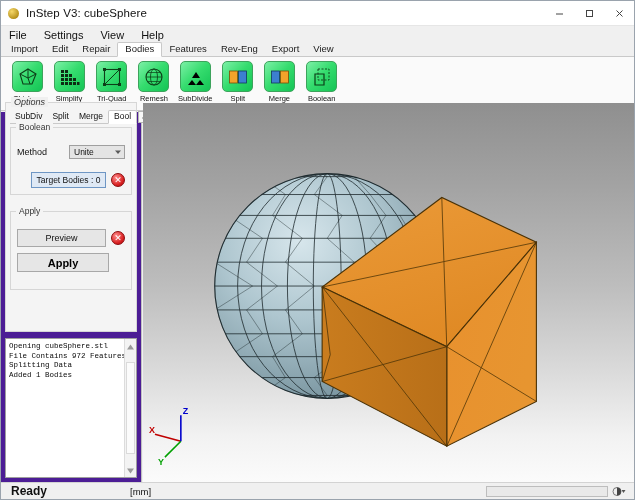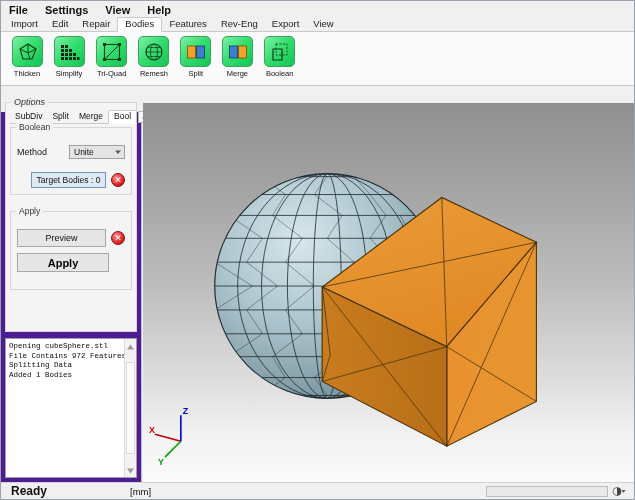--- a/index.html
+++ b/index.html
@@ -15,21 +15,21 @@
            background:radial-gradient(circle at 35% 32%,#f6d86a,#b6901a 72%,#7d6210);
            margin-right:7px;flex:0 0 auto;}
   .title-text{font-size:11.5px;color:#111;letter-spacing:.1px;white-space:nowrap;}
   .winbtns{margin-left:auto;display:flex;height:25px;}
   .wb{width:30px;height:25px;display:flex;align-items:center;justify-content:center;
       color:#333;font-size:11px;}
   .wb svg{display:block;}
 
   
   .menubar{height:17px;background:#f0f0f0;display:flex;align-items:center;
-           padding-left:8px;box-sizing:border-box;font-weight:bold;}
+           padding-left:8px;box-sizing:border-box;}
   .menubar span{font-size:11px;color:#111;margin-right:17px;}
 
   
   .ribtabs{height:14px;background:#f0f0f0;display:flex;align-items:flex-end;
            padding-left:3px;box-sizing:border-box;border-bottom:1px solid #c9c9c9;}
   .ribtab{font-size:9.5px;color:#1c1c1c;padding:0 7px 1px 7px;line-height:12px;
           white-space:nowrap;}
   .ribtab.sel{background:#ffffff;border:1px solid #c9c9c9;border-bottom:1px solid #fff;
               border-radius:2px 2px 0 0;margin-bottom:-1px;padding-bottom:1px;margin-top:19px;}
 
@@ -116,20 +116,42 @@
   .st-unit{font-size:9.5px;color:#111;}
   .st-prog{margin-left:auto;width:122px;height:11px;background:#e9e9e9;
            border:1px solid #bdbdbd;box-sizing:border-box;}
   .st-ico{width:22px;display:flex;align-items:center;justify-content:center;}
 </style>
 </head>
 <body>
 
 <div id="app">
 
+  <div class="titlebar">
+    <div class="app-ico"></div>
+    <div class="title-text">InStep V3: cubeSphere</div>
+    <div class="winbtns">
+      <div class="wb">
+        <svg width="11" height="11" viewBox="0 0 11 11">
+            <line x1="2" y1="6" x2="9" y2="6" stroke="#444" stroke-width="1"></line>
+          </svg>
+      </div>
+      <div class="wb">
+        <svg width="11" height="11" viewBox="0 0 11 11">
+            <rect x="2.5" y="2.5" width="6" height="6" fill="none" stroke="#444" stroke-width="1"></rect>
+          </svg>
+      </div>
+      <div class="wb">
+        <svg width="11" height="11" viewBox="0 0 11 11">
+            <line x1="2.5" y1="2.5" x2="8.5" y2="8.5" stroke="#444" stroke-width="1"></line>
+            <line x1="8.5" y1="2.5" x2="2.5" y2="8.5" stroke="#444" stroke-width="1"></line>
+          </svg>
+      </div>
+    </div>
+  </div>
 
   <div class="menubar">
     <span>File</span>
     <span>Settings</span>
     <span>View</span>
     <span>Help</span>
   </div>
 
   <div class="ribtabs">
     <div class="ribtab">Import</div>
@@ -200,20 +222,30 @@
           <circle cx="11" cy="11" r="8" fill="none" stroke="#0d3d18" stroke-width="1.1"></circle>
           <ellipse cx="11" cy="11" rx="3.5" ry="8" fill="none" stroke="#0d3d18" stroke-width=".8"></ellipse>
           <line x1="3" y1="11" x2="19" y2="11" stroke="#0d3d18" stroke-width=".8"></line>
           <line x1="4.6" y1="6.5" x2="17.4" y2="6.5" stroke="#0d3d18" stroke-width=".7"></line>
           <line x1="4.6" y1="15.5" x2="17.4" y2="15.5" stroke="#0d3d18" stroke-width=".7"></line>
         </svg>
       </div>
       <div class="tlbl">Remesh</div>
     </div>
 
+    <div class="tbtn">
+      <div class="tico">
+        <svg width="22" height="22" viewBox="0 0 22 22">
+          <polygon points="7,14 3,19 11,19" fill="#000"></polygon>
+          <polygon points="15,14 11,19 19,19" fill="#000"></polygon>
+          <polygon points="11,6 7,12 15,12" fill="#000"></polygon>
+        </svg>
+      </div>
+      <div class="tlbl">SubDivide</div>
+    </div>
 
     <div class="tbtn">
       <div class="tico">
         <svg width="22" height="22" viewBox="0 0 22 22">
           <rect x="2.5" y="5" width="8" height="12" fill="#f2a32a" stroke="#7a4d06" stroke-width=".8"></rect>
           <rect x="11.5" y="5" width="8" height="12" fill="#3c7fd0" stroke="#13375e" stroke-width=".8"></rect>
         </svg>
       </div>
       <div class="tlbl">Split</div>
     </div>

